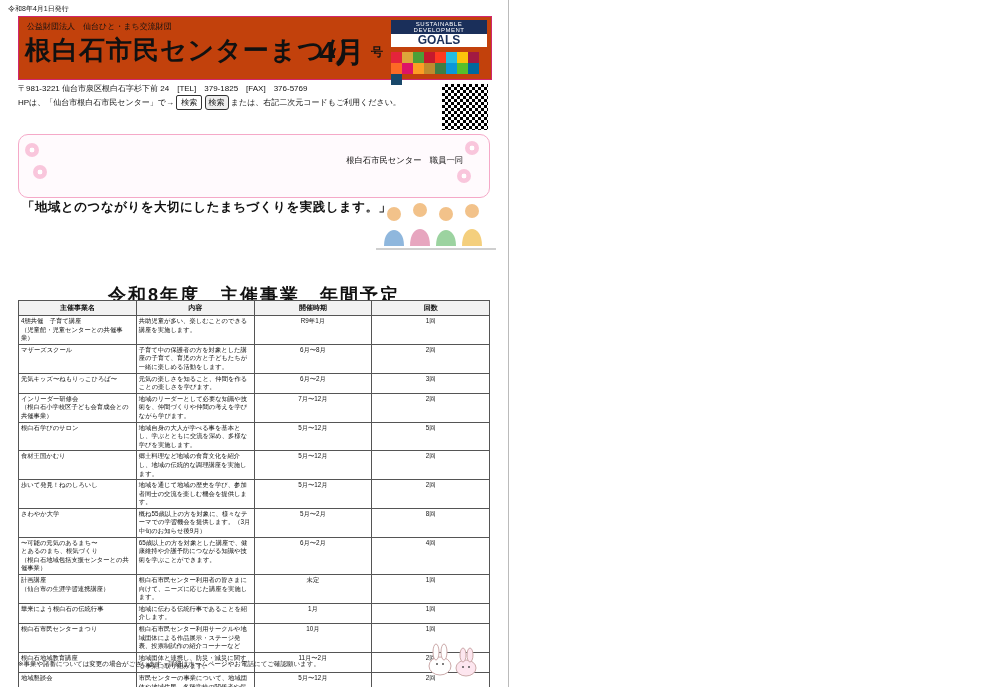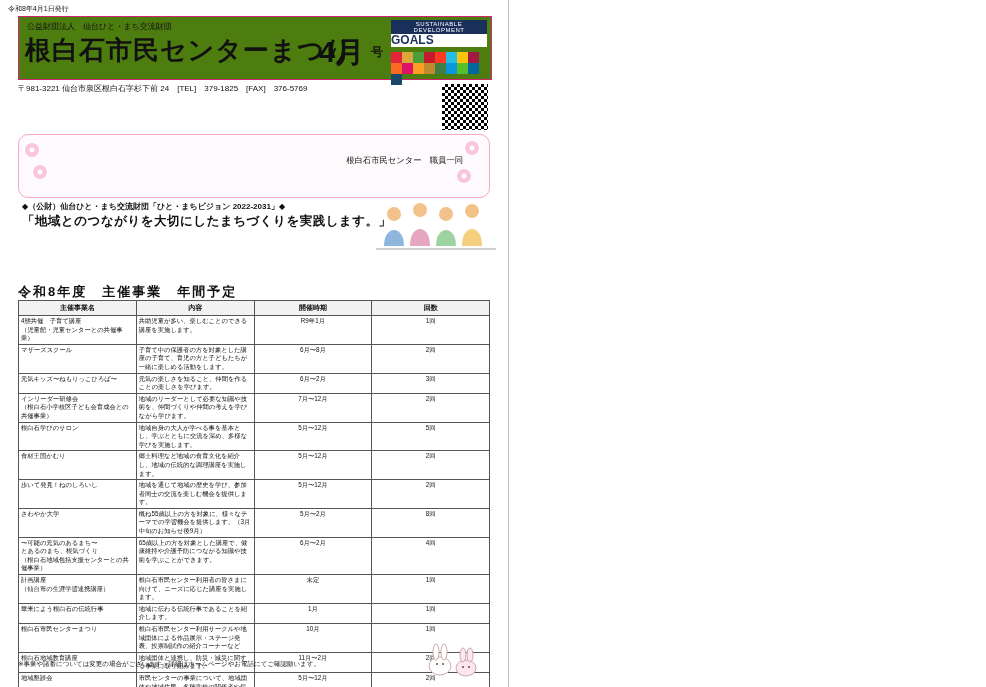--- a/index.html
+++ b/index.html
@@ -11,28 +11,28 @@
     position:relative;overflow:hidden;
   }
   .page{position:absolute;inset:0;}
   .left{position:absolute;left:0;top:0;width:510px;height:687px;}
   .right{position:absolute;left:512px;top:0;width:474px;height:687px;}
 
   .issue-date{position:absolute;left:8px;top:4px;font-size:7px;}
 
   
   .masthead{position:absolute;left:18px;top:16px;width:472px;height:62px;
-    border:1.5px solid #d1266f;background:#4d7c0f;}
+    border:1.5px solid #d1266f;background:#c2410c;}
   .mh-org{position:absolute;left:8px;top:4px;font-size:8px;color:#111;}
   .mh-title{position:absolute;left:6px;top:16px;font-size:26px;font-weight:bold;letter-spacing:1px;color:#111;}
   .mh-month{position:absolute;left:300px;top:16px;font-size:29px;font-weight:bold;color:#111;}
   .mh-gou{position:absolute;left:352px;top:27px;font-size:12px;font-weight:bold;}
   .sdg{position:absolute;right:4px;top:3px;width:96px;}
   .sdg-top{background:#1a2f5a;color:#fff;font-size:6px;text-align:center;padding:1px 0;letter-spacing:.5px;}
-  .sdg-bot{background:#fff;color:#1a2f5a;font-size:12px;font-weight:bold;line-height:13px;}
+  .sdg-bot{background:#fff;color:#1a2f5a;font-size:12px;font-weight:bold;text-align:center;line-height:13px;}
   .sdg-grid{display:flex;flex-wrap:wrap;width:96px;margin-top:1px;}
   .sdg-grid i{width:11px;height:11px;display:block;}
 
   
   .contact{position:absolute;left:18px;top:82px;width:472px;font-size:8px;line-height:13px;}
   .contact a{color:#1a4fd0;text-decoration:underline;}
   .qr{position:absolute;right:0px;top:0px;width:46px;height:46px;background:
      repeating-conic-gradient(#000 0 25%,#fff 0 50%) 0 0/6px 6px;border:2px solid #fff;}
   .searchbox{display:inline-block;border:1px solid #333;border-radius:2px;padding:0 4px;background:#fff;font-size:8px;}
   .searchbtn{display:inline-block;border:1px solid #333;border-radius:3px;padding:0 3px;background:#eee;font-size:8px;}
@@ -47,22 +47,22 @@
 
   
   .vision{position:absolute;left:22px;top:200px;width:470px;font-size:8px;line-height:14px;}
   .vision .b1{font-weight:bold;}
   .vision .big{font-size:13.5px;font-weight:bold;letter-spacing:.5px;}
   .vision .big2{font-size:12.5px;font-weight:bold;letter-spacing:.5px;}
 
   .people{position:absolute;right:14px;top:196px;width:120px;height:64px;}
 
   
-  .tbl-title{position:absolute;left:18px;top:283px;width:472px;
-    font-size:13px;font-weight:bold;letter-spacing:2px;}
+  .tbl-title{position:absolute;left:18px;top:283px;width:472px;text-align:center;
+    font-size:18px;font-weight:bold;letter-spacing:2px;}
   table.main{position:absolute;left:18px;top:300px;width:472px;border-collapse:collapse;
     font-size:6.3px;table-layout:fixed;}
   table.main th{background:#f2f2f2;border:1px solid #555;font-size:7px;font-weight:bold;padding:2px 1px;}
   table.main td{border:1px solid #555;padding:1px 2px;vertical-align:top;line-height:8.6px;}
   table.main td.c1{width:108px;}
   table.main td.c2{}
   table.main td.c3{width:48px;text-align:center;}
   table.main td.c4{width:30px;text-align:center;}
   .foot-note{position:absolute;left:18px;top:660px;font-size:6.5px;}
   .rabbit{position:absolute;left:418px;top:636px;width:70px;height:42px;}
@@ -105,33 +105,38 @@
             <i style="background: rgb(10, 151, 217);"></i>
             <i style="background: rgb(86, 192, 43);"></i>
             <i style="background: rgb(0, 104, 157);"></i>
             <i style="background: rgb(25, 72, 106);"></i>
           </div>
       </div>
     </div>
 
     <div class="contact">
       <div>〒981-3221 仙台市泉区根白石字杉下前 24　[TEL]　379-1825　[FAX]　376-5769</div>
+      <div>
+        <span>HPは、「仙台市根白石市民センター」で→</span>
+        <span class="searchbox">検索</span>
+        <span class="searchbtn">検索</span>
+        <span>または、右記二次元コードもご利用ください。</span>
+      </div>
       <div class="qr"></div>
     </div>
 
     <div class="greet">
       <div class="sakura" style="left:6px;top:8px;"></div>
       <div class="sakura" style="left:14px;top:30px;"></div>
       <div class="sakura" style="left:446px;top:6px;"></div>
       <div class="sakura" style="left:438px;top:34px;"></div>
       <div class="sign">根白石市民センター　職員一同</div>
     </div>
 
     <div class="vision">
-      <div class="b1">◆（公財）仙台ひと・まち交流財団「ひと・まちビジョン 2022-2031」◆</div>
       <div class="big2">「地域とのつながりを大切にしたまちづくりを実践します。」</div>
     </div>
 
     <svg class="people" viewBox="0 0 120 64">
       <circle cx="18" cy="18" r="7" fill="#f2c28a"></circle>
         <path d="M8 50c0-11 5-16 10-16s10 5 10 16z" fill="#8fb7dd"></path>
       <circle cx="44" cy="14" r="7" fill="#f2c28a"></circle>
         <path d="M34 50c0-12 5-17 10-17s10 5 10 17z" fill="#e7a6bf"></path>
       <circle cx="70" cy="18" r="7" fill="#f2c28a"></circle>
         <path d="M60 50c0-11 5-16 10-16s10 5 10 16z" fill="#9cd3a0"></path>

